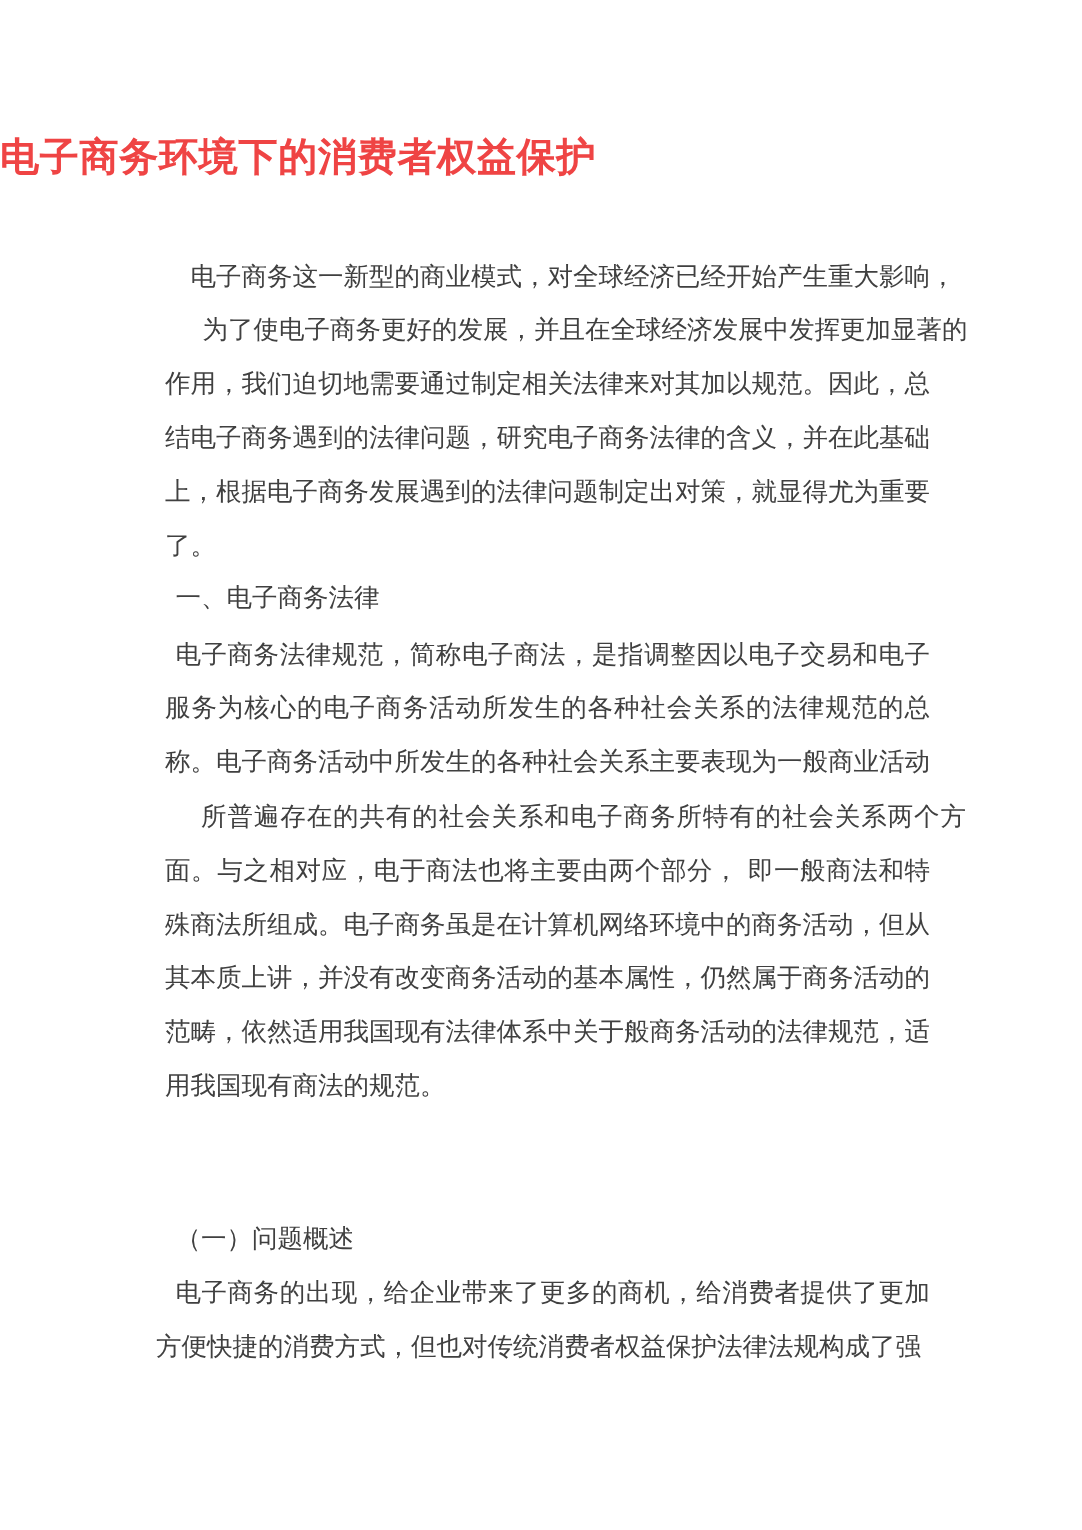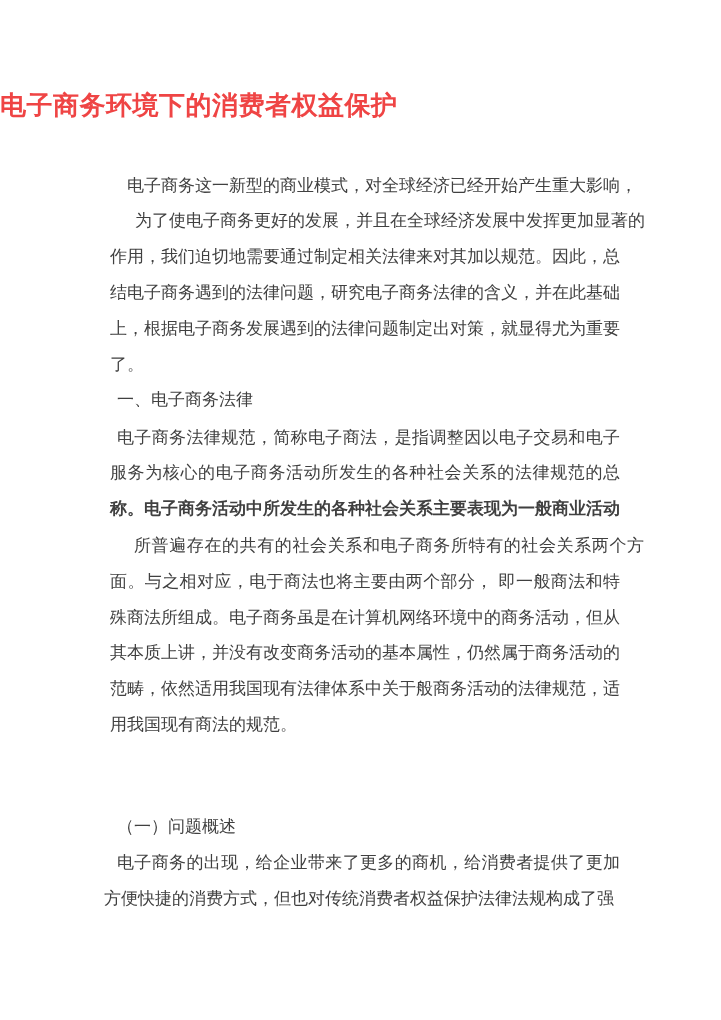--- a/index.html
+++ b/index.html
@@ -59,21 +59,21 @@
 
   <div class="line justify" style="top: 174px; left: 127px; width: 493px;">电子商务这一新型的商业模式，对全球经济已经开始产生重大影响，</div>
   <div class="line justify" style="top: 209px; left: 110px; width: 510px; margin-left: 25px;">为了使电子商务更好的发展，并且在全球经济发展中发挥更加显著的</div>
   <div class="line justify" style="top: 245px; left: 110px; width: 510px;">作用，我们迫切地需要通过制定相关法律来对其加以规范。因此，总</div>
   <div class="line justify" style="top: 281px; left: 110px; width: 510px;">结电子商务遇到的法律问题，研究电子商务法律的含义，并在此基础</div>
   <div class="line justify" style="top: 317px; left: 110px; width: 510px;">上，根据电子商务发展遇到的法律问题制定出对策，就显得尤为重要</div>
   <div class="line left" style="top: 353px; left: 110px;">了。</div>
   <div class="line left" style="top: 388px; left: 117px;">一、电子商务法律</div>
   <div class="line justify" style="top: 426px; left: 117px; width: 503px;">电子商务法律规范，简称电子商法，是指调整因以电子交易和电子</div>
   <div class="line justify" style="top: 461px; left: 110px; width: 510px;">服务为核心的电子商务活动所发生的各种社会关系的法律规范的总</div>
-  <div class="line justify" style="top: 497px; left: 110px; width: 510px; font-weight: bold;">称。电子商务活动中所发生的各种社会关系主要表现为一般商业活动</div>
+  <div class="line justify" style="top: 497px; left: 110px; width: 510px;">称。电子商务活动中所发生的各种社会关系主要表现为一般商业活动</div>
   <div class="line justify" style="top: 534px; left: 110px; width: 510px; margin-left: 24px;">所普遍存在的共有的社会关系和电子商务所特有的社会关系两个方</div>
   <div class="line justify" style="top: 570px; left: 110px; width: 510px;">面。与之相对应，电于商法也将主要由两个部分，  即一般商法和特</div>
   <div class="line justify" style="top: 606px; left: 110px; width: 510px;">殊商法所组成。电子商务虽是在计算机网络环境中的商务活动，但从</div>
   <div class="line justify" style="top: 641px; left: 110px; width: 510px;">其本质上讲，并没有改变商务活动的基本属性，仍然属于商务活动的</div>
   <div class="line justify" style="top: 677px; left: 110px; width: 510px;">范畴，依然适用我国现有法律体系中关于般商务活动的法律规范，适</div>
   <div class="line left" style="top: 713px; left: 110px;">用我国现有商法的规范。</div>
   <div class="line left" style="top: 815px; left: 117px; text-align: center;">（一）问题概述</div>
   <div class="line justify" style="top: 851px; left: 117px; width: 503px;">电子商务的出现，给企业带来了更多的商机，给消费者提供了更加</div>
   <div class="line justify" style="top: 887px; left: 104px; width: 510px;">方便快捷的消费方式，但也对传统消费者权益保护法律法规构成了强</div>
 </div>

